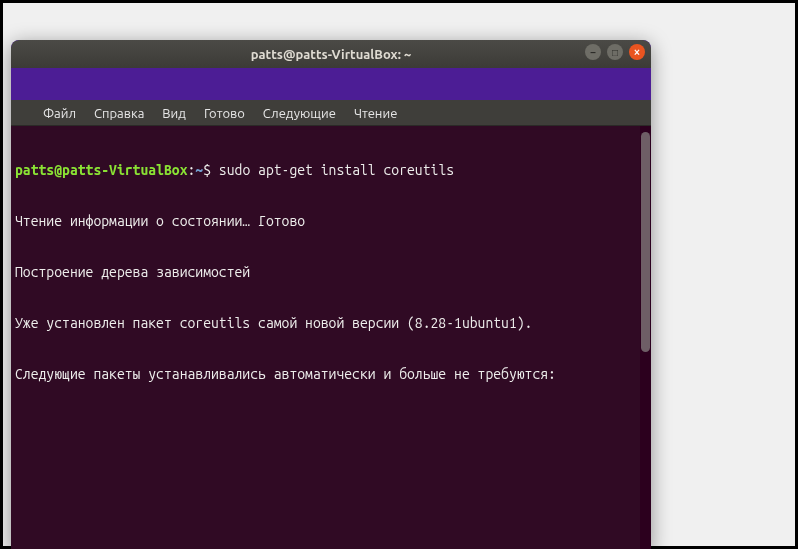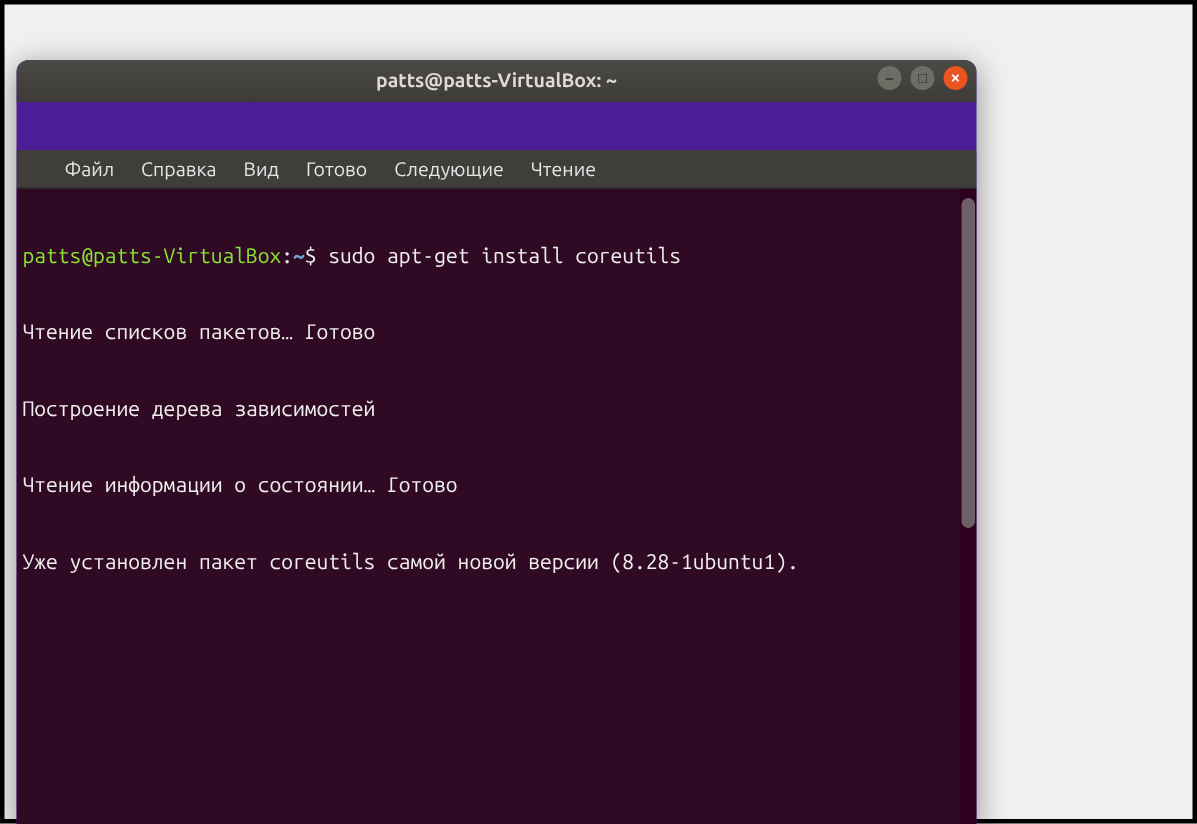--- a/index.html
+++ b/index.html
@@ -78,21 +78,21 @@
     color: #eeeeec;
     font-size: 14px;
     line-height: 17px;
     padding: 2px 4px;
     height: calc(100% - 54px);
     overflow: hidden;
     white-space: pre;
     position: relative;
   }
   .line { white-space: pre-wrap; word-break: break-all; }
-  .user { color: #8ae234; font-weight: normal; }
+  .user { color: #8ae234; font-weight: bold; }
   .path { color: #729fcf; font-weight: bold; }
   .dollar { color: #eeeeec; }
   .scrollbar {
     position: absolute;
     right: 0;
     top: 0;
     width: 11px;
     height: 100%;
     background: #2c001e;
   }
@@ -129,24 +129,24 @@
     <span>Файл</span>
     <span>Справка</span>
     <span>Вид</span>
     <span>Готово</span>
     <span>Следующие</span>
     <span>Чтение</span>
   </div>
 
   <div class="terminal">
     <div class="line"><span class="user">patts@patts-VirtualBox</span><span>:</span><span class="path">~</span><span class="dollar">$ </span><span>sudo apt-get install coreutils</span></div>
-    <div class="line">Чтение списков пакетов… Готово</div>
+    <div class="line">Чтение информации о состоянии… Готово</div>
     <div class="line">Построение дерева зависимостей</div>
-    <div class="line">Чтение информации о состоянии… Готово</div>
     <div class="line">Уже установлен пакет coreutils самой новой версии (8.28-1ubuntu1).</div>
+    <div class="line">Следующие пакеты устанавливались автоматически и больше не требуются:</div>
     
     
     
     
     
     
 
     <div class="scrollbar">
       <div class="scrollbar-thumb"></div>
     </div>

